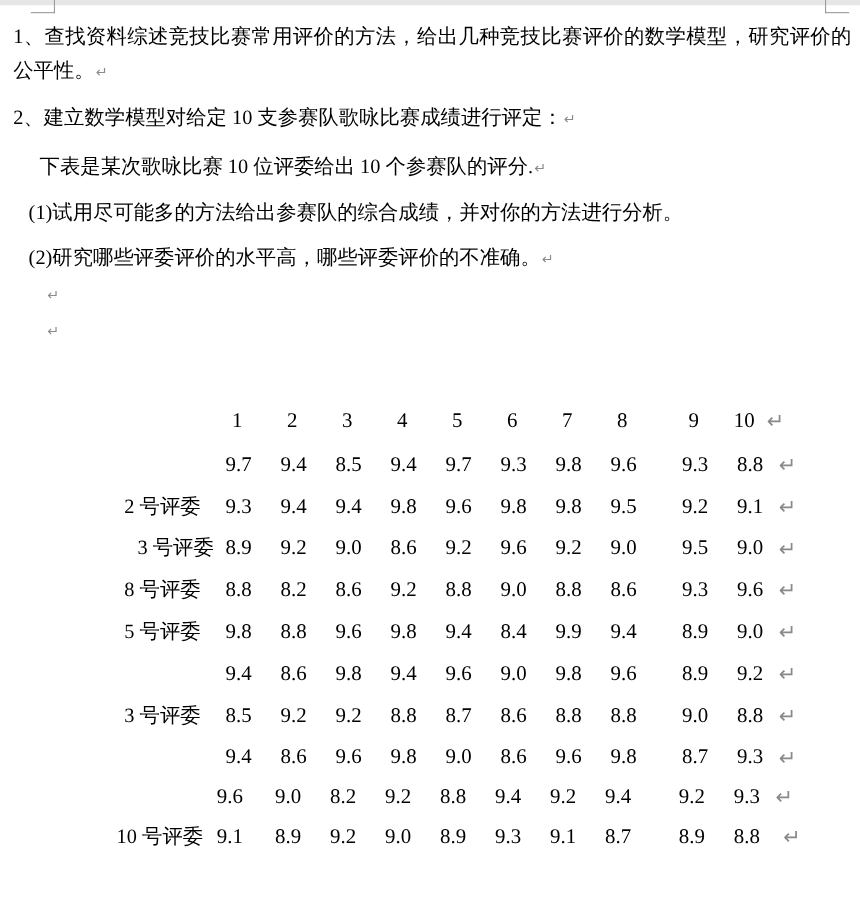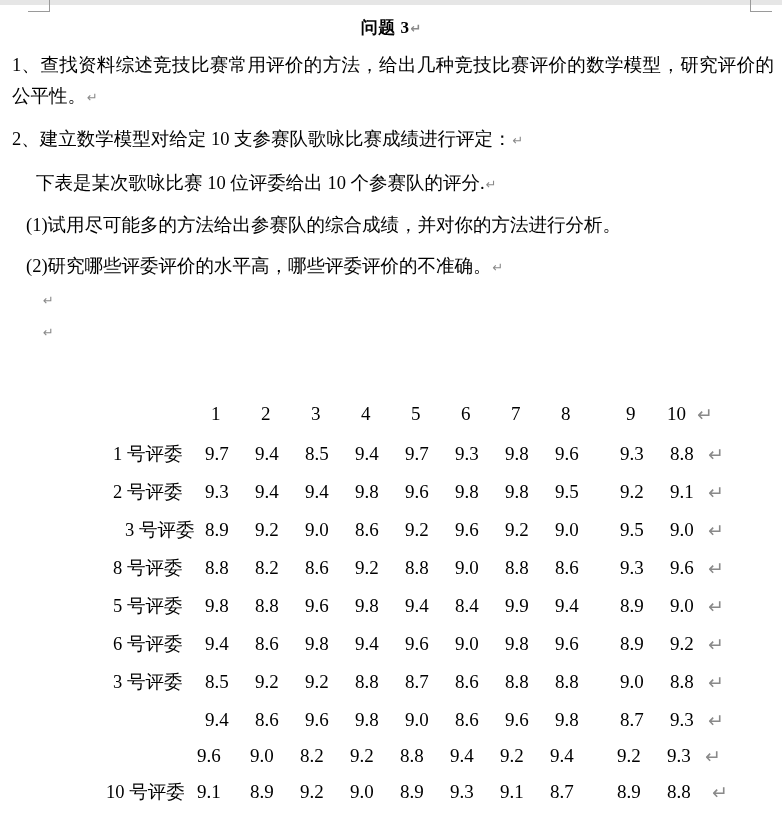--- a/index.html
+++ b/index.html
@@ -142,21 +142,20 @@
 
 <div id="page-sheet"></div>
 
 <div class="mark-tl-h"></div>
 <div class="mark-tl-v"></div>
 <div class="mark-tr-h"></div>
 <div class="mark-tr-v"></div>
 
 <div id="doc">
 
-  <div class="doc-title"><span>问题 3</span><span class="pilcrow">↵</span></div>
 
   <p class="para p1"><span>1、查找资料综述竞技比赛常用评价的方法，给出几种竞技比赛评价的数学模型，研究评价的公平性。</span><span class="pilcrow">↵</span></p>
 
   <p class="para p2"><span>2、建立数学模型对给定 10 支参赛队歌咏比赛成绩进行评定：</span><span class="pilcrow">↵</span></p>
 
   <p class="para indent1"><span>下表是某次歌咏比赛 10 位评委给出 10 个参赛队的评分.</span><span class="pilcrow">↵</span></p>
 
   <p class="para indent2"><span>(1)试用尽可能多的方法给出参赛队的综合成绩，并对你的方法进行分析。</span></p>
 
   <p class="para indent2"><span>(2)研究哪些评委评价的水平高，哪些评委评价的不准确。</span><span class="pilcrow">↵</span></p>
@@ -174,21 +173,20 @@
         <span class="cell colnum" style="left: 361px;">4</span>
         <span class="cell colnum" style="left: 411px;">5</span>
         <span class="cell colnum" style="left: 461px;">6</span>
         <span class="cell colnum" style="left: 511px;">7</span>
         <span class="cell colnum" style="left: 561px;">8</span>
         <span class="cell colnum" style="left: 626px;">9</span>
         <span class="cell colnum" style="left: 667px;">10</span>
         <span class="cell pilcrow" style="left: 696px;">↵</span>
       </div>
       <div class="tbl-row" style="top: 82px;">
-        <span class="cell label" style="left: 113px;">1 号评委</span>
         <span class="cell value" style="left: 205px;">9.7</span>
         <span class="cell value" style="left: 255px;">9.4</span>
         <span class="cell value" style="left: 305px;">8.5</span>
         <span class="cell value" style="left: 355px;">9.4</span>
         <span class="cell value" style="left: 405px;">9.7</span>
         <span class="cell value" style="left: 455px;">9.3</span>
         <span class="cell value" style="left: 505px;">9.8</span>
         <span class="cell value" style="left: 555px;">9.6</span>
         <span class="cell value" style="left: 620px;">9.3</span>
         <span class="cell value" style="left: 670px;">8.8</span>
@@ -244,21 +242,20 @@
         <span class="cell value" style="left: 355px;">9.8</span>
         <span class="cell value" style="left: 405px;">9.4</span>
         <span class="cell value" style="left: 455px;">8.4</span>
         <span class="cell value" style="left: 505px;">9.9</span>
         <span class="cell value" style="left: 555px;">9.4</span>
         <span class="cell value" style="left: 620px;">8.9</span>
         <span class="cell value" style="left: 670px;">9.0</span>
         <span class="cell pilcrow" style="left: 707px;">↵</span>
       </div>
       <div class="tbl-row" style="top: 272px;">
-        <span class="cell label" style="left: 113px;">6 号评委</span>
         <span class="cell value" style="left: 205px;">9.4</span>
         <span class="cell value" style="left: 255px;">8.6</span>
         <span class="cell value" style="left: 305px;">9.8</span>
         <span class="cell value" style="left: 355px;">9.4</span>
         <span class="cell value" style="left: 405px;">9.6</span>
         <span class="cell value" style="left: 455px;">9.0</span>
         <span class="cell value" style="left: 505px;">9.8</span>
         <span class="cell value" style="left: 555px;">9.6</span>
         <span class="cell value" style="left: 620px;">8.9</span>
         <span class="cell value" style="left: 670px;">9.2</span>

